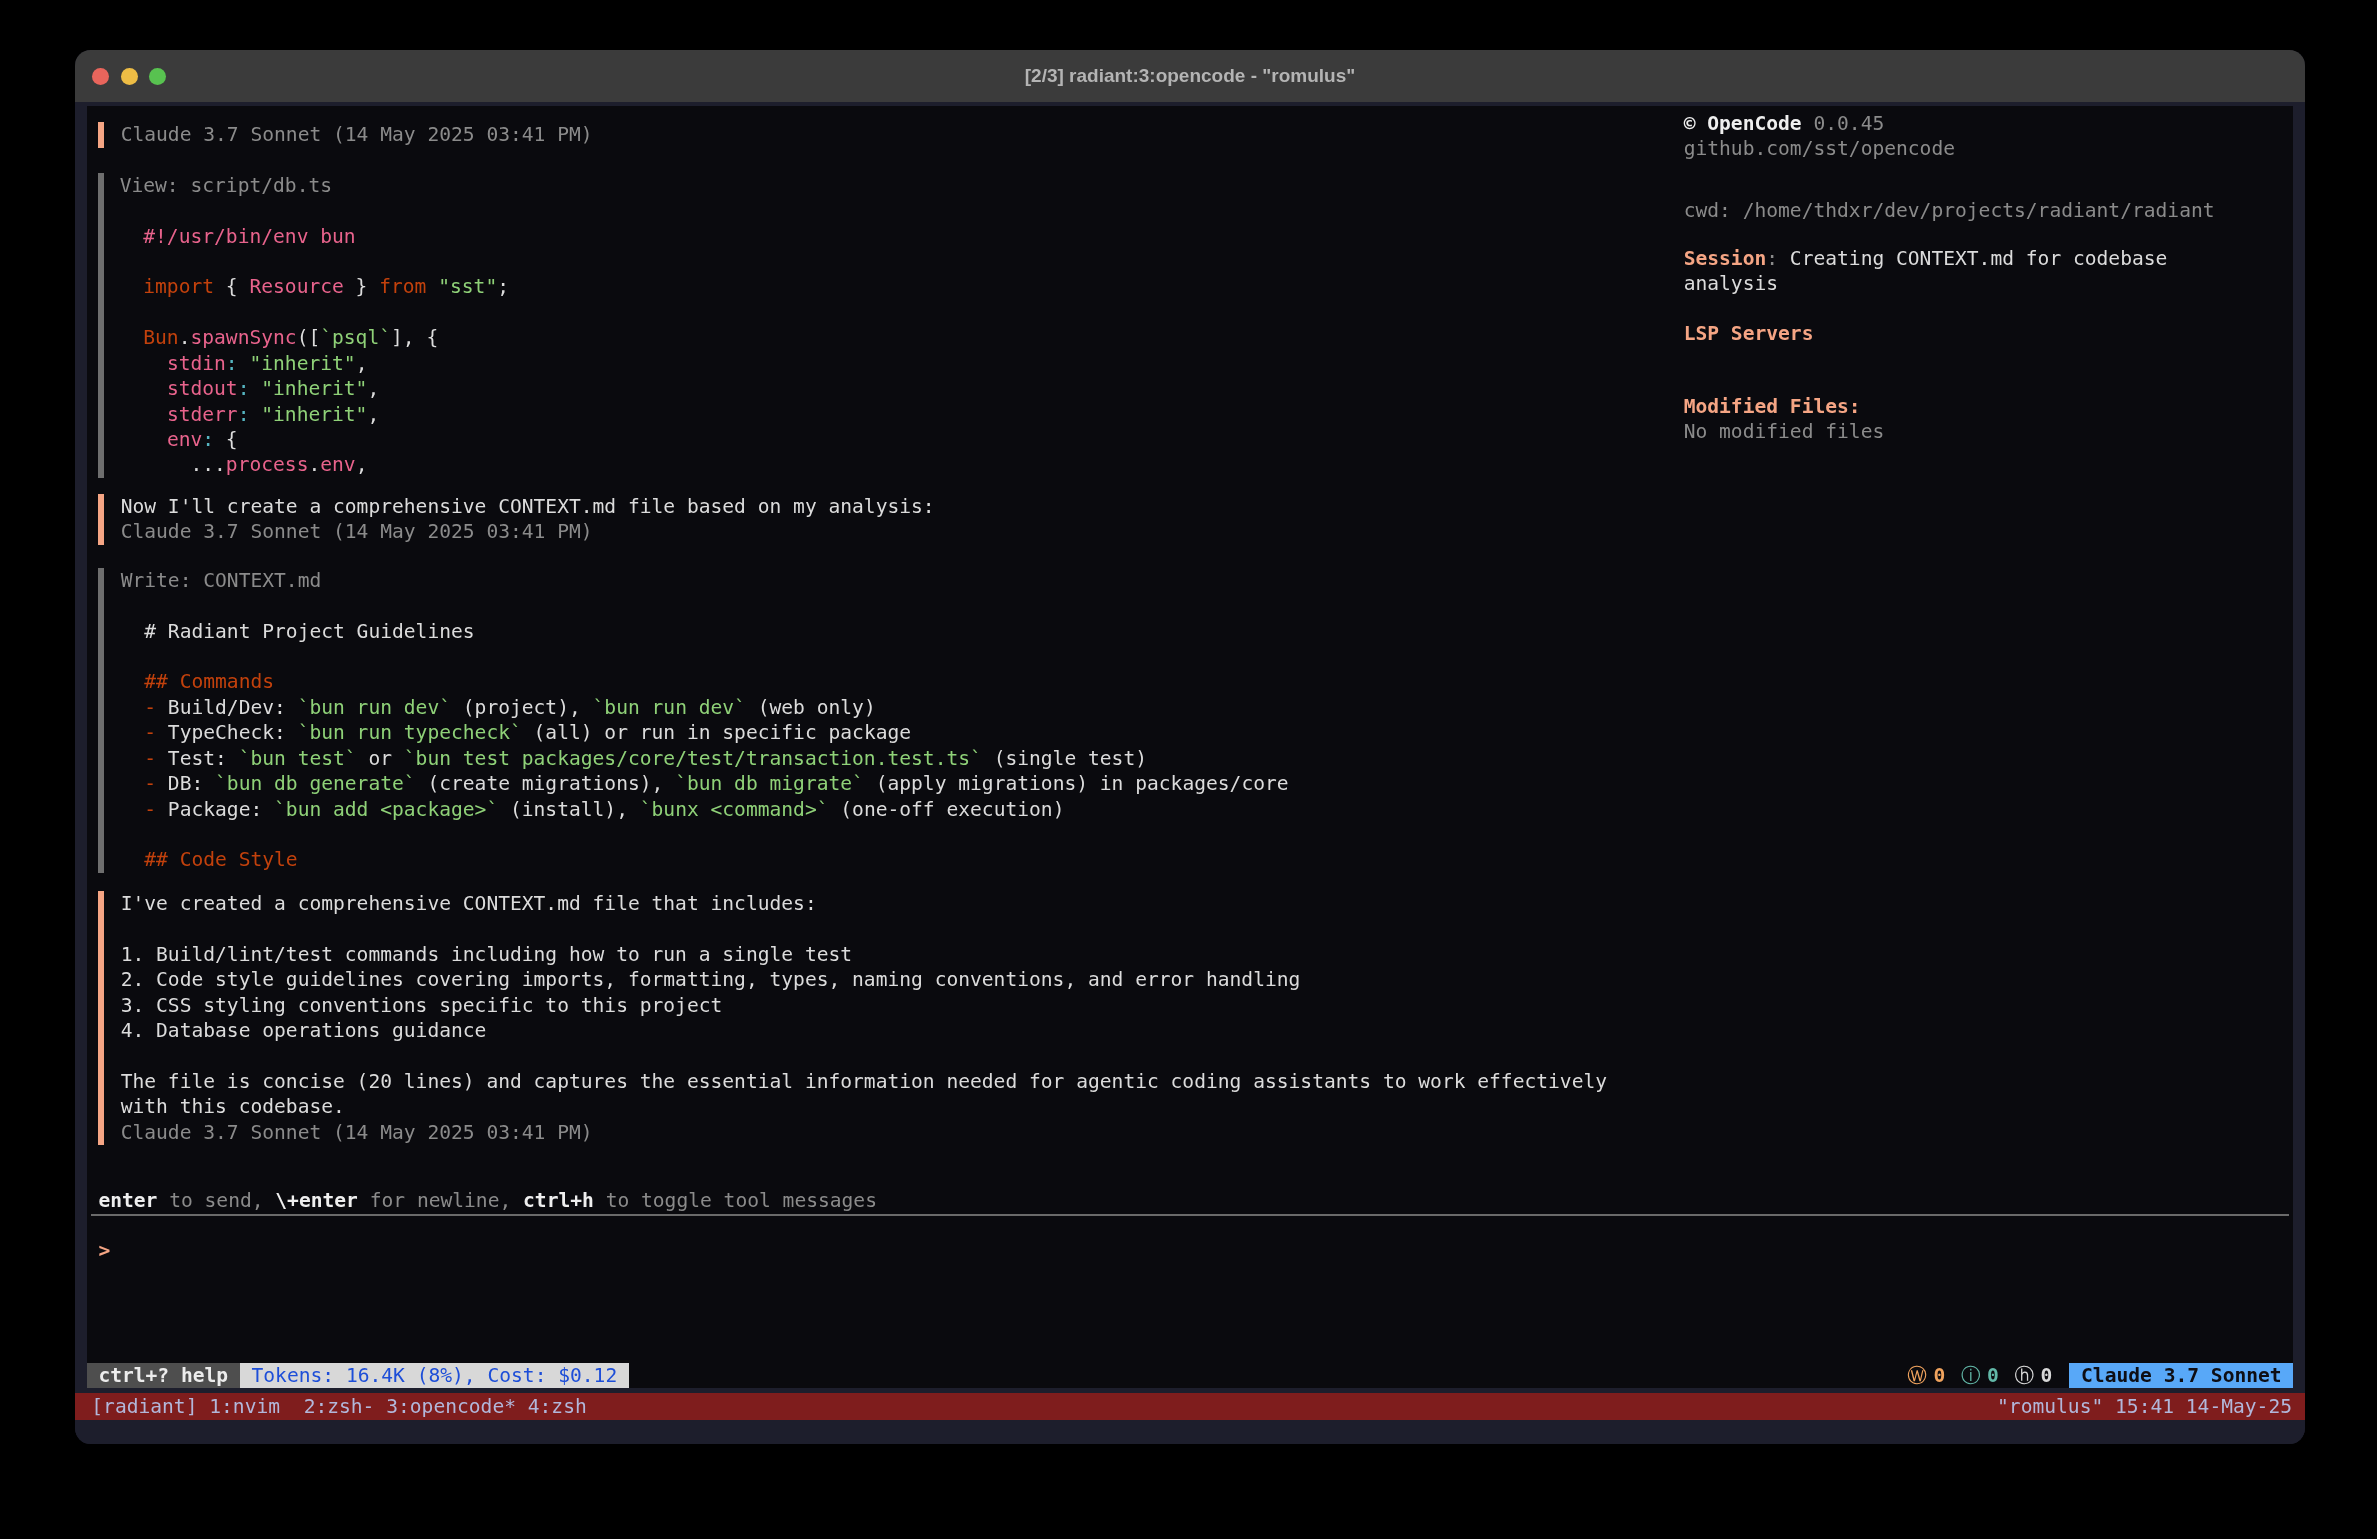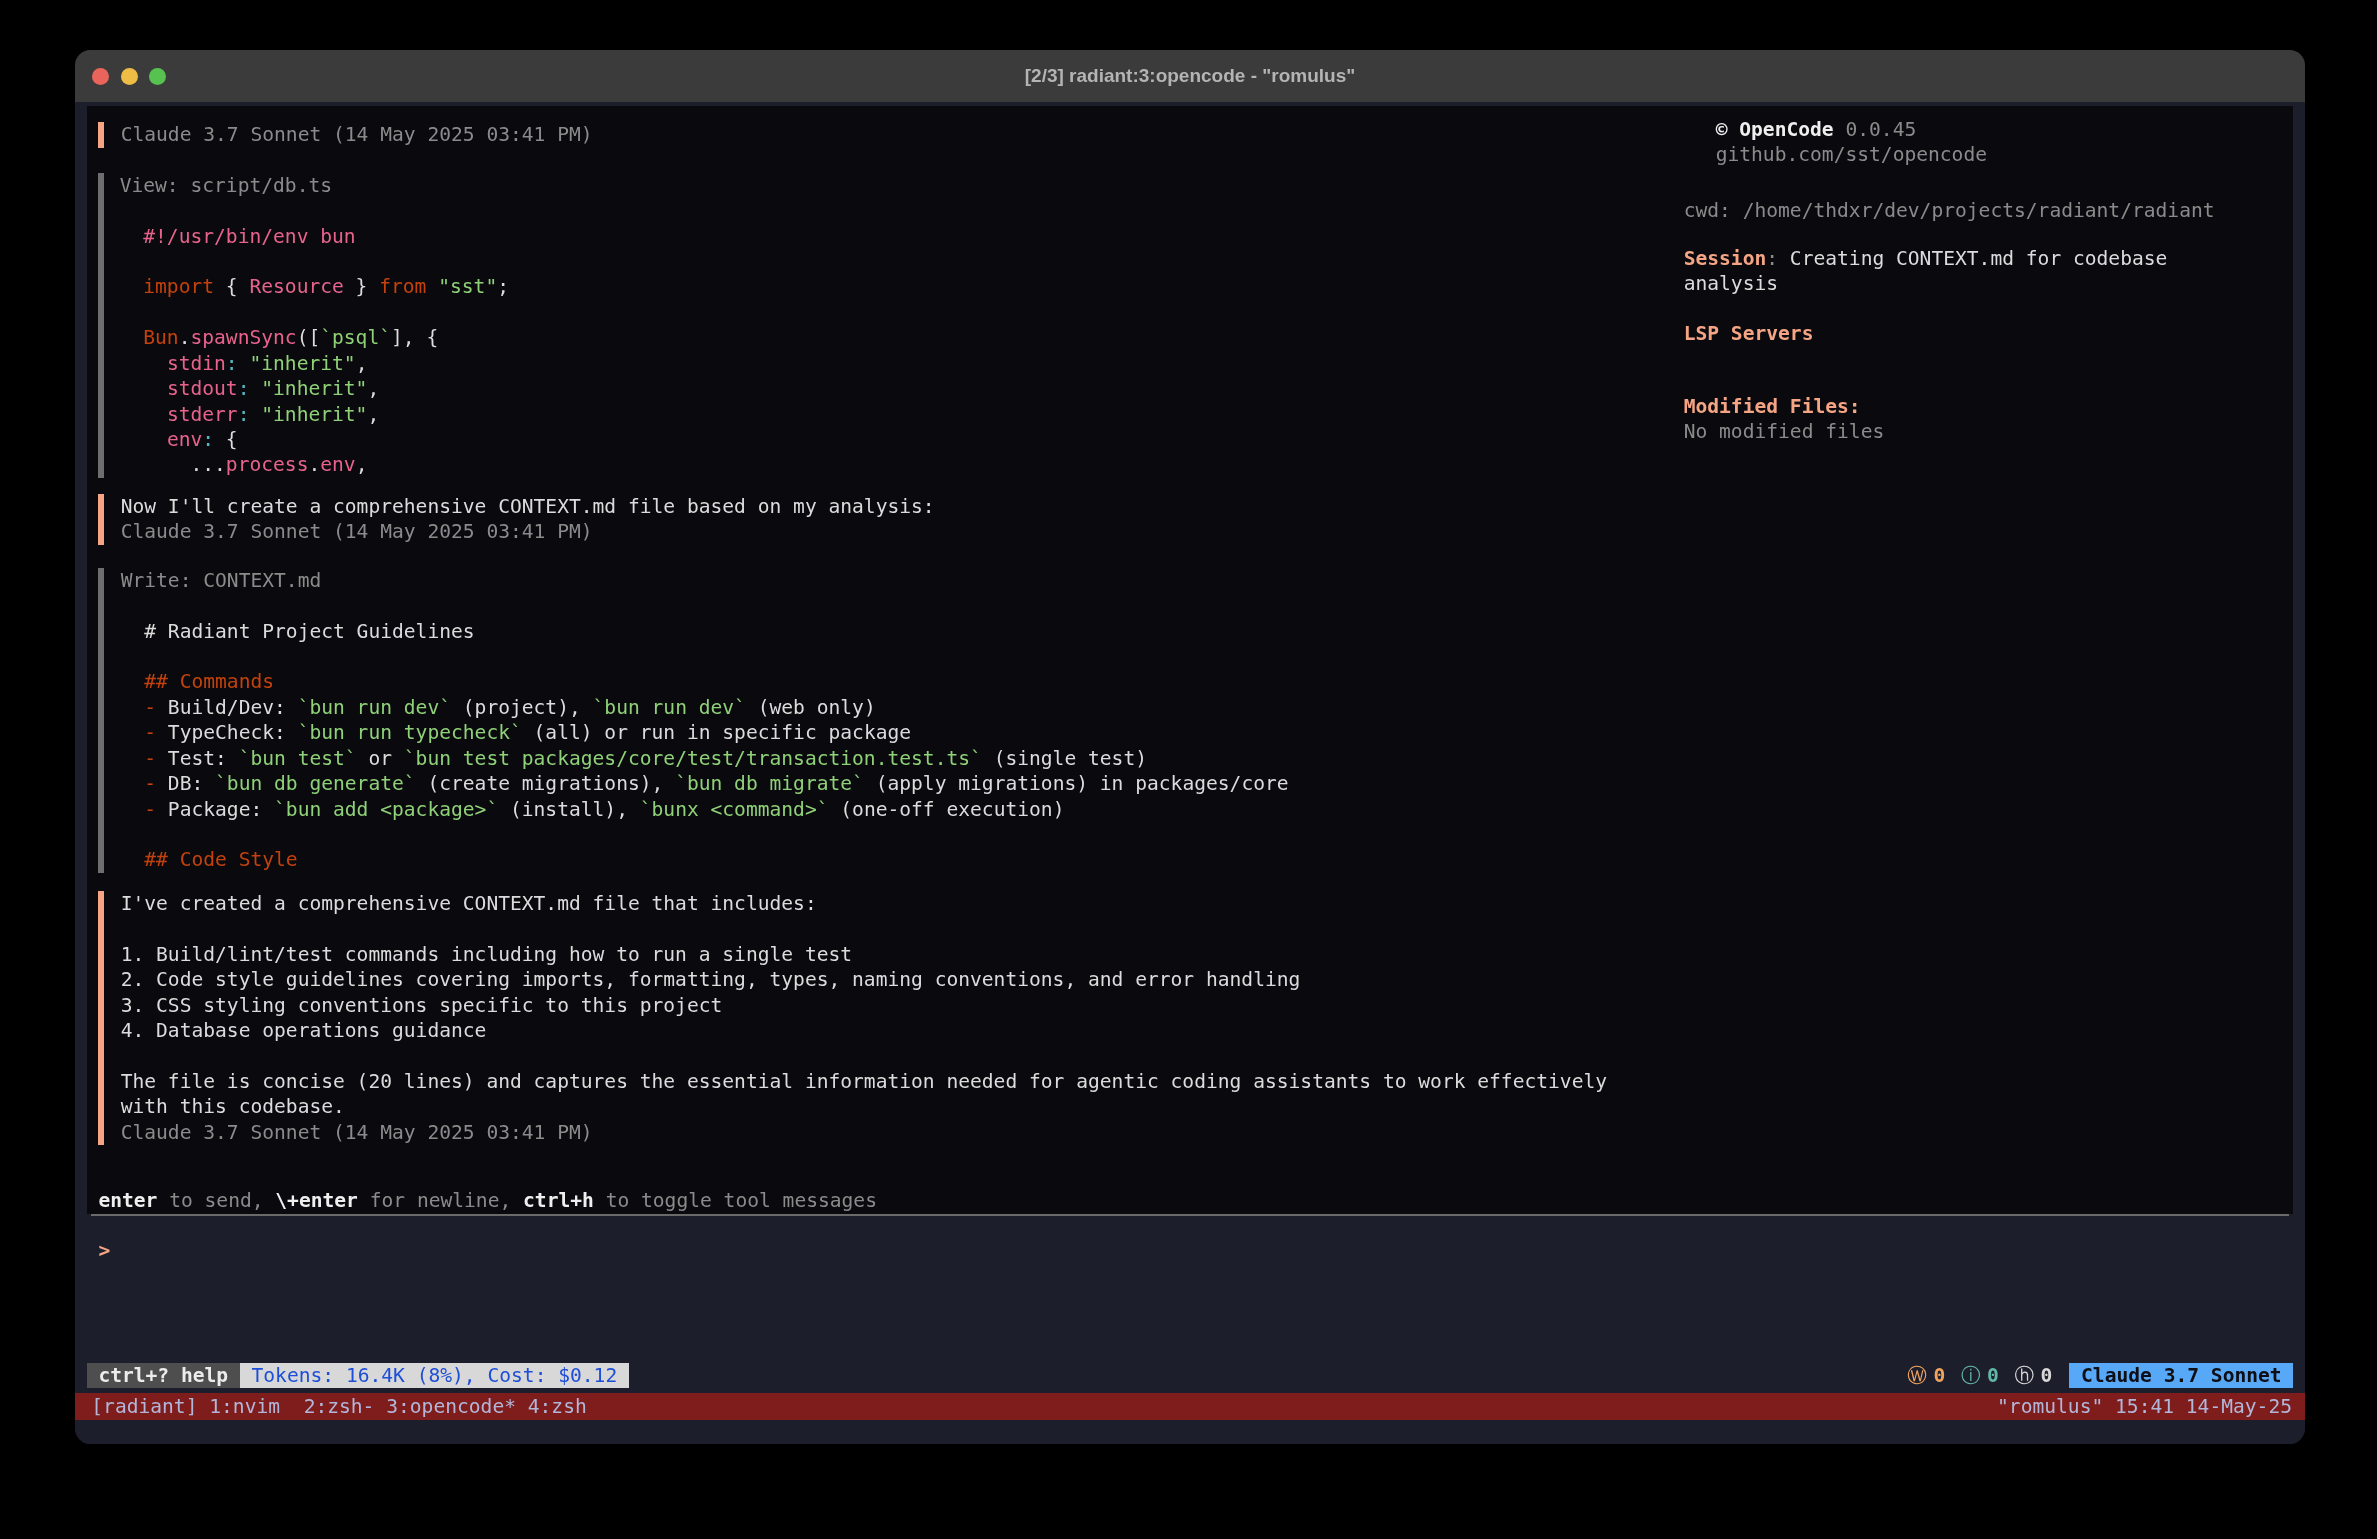--- a/index.html
+++ b/index.html
@@ -11,21 +11,21 @@
             box-shadow:0 26px 78px rgba(0,0,0,.85); }
 
   .titlebar { position:absolute; left:0; top:0; right:0; height:52px; background:#3b3b3b; }
   .lights { position:absolute; left:17px; top:0; height:100%; display:flex; align-items:center; gap:11.7px; }
   .light { width:17px; height:17px; border-radius:50%; }
   .light.red { background:#e9655c; } .light.yellow { background:#eebd45; } .light.green { background:#58c250; }
   .win-title { position:absolute; left:0; right:0; top:0; height:52px; display:flex; align-items:center; justify-content:center;
                color:#b4b4b4; font-family:"Liberation Sans", sans-serif; font-weight:bold; font-size:19px; }
 
   .terminal { position:absolute; left:0; top:52px; right:0; bottom:0; background:#1d1e2c; }
-  .tui { position:absolute; left:11.7px; right:11.7px; top:3.9px; height:1108px; background:#0a0a0e;
+  .tui { position:absolute; left:11.7px; right:11.7px; top:3.9px; height:1282px; background:#0a0a0e;
          font-size:19.6px; line-height:25.4px; }
 
   .line { min-height:25.4px; white-space:pre; }
   .g  { color:#8b8b8b; }
   .w  { color:#dcdcdc; }
   .wb { color:#efefef; font-weight:bold; }
   .pk { color:#e8638c; }
   .bl { color:#c2410c; }
   .gr { color:#8fd178; }
   .cy { color:#56b6c2; }
@@ -114,21 +114,21 @@
           <div class="line"><span class="w">1. Build/lint/test commands including how to run a single test</span></div>
           <div class="line"><span class="w">2. Code style guidelines covering imports, formatting, types, naming conventions, and error handling</span></div>
           <div class="line"><span class="w">3. CSS styling conventions specific to this project</span></div>
           <div class="line"><span class="w">4. Database operations guidance</span></div>
           <div class="line"></div>
           <div class="line"><span class="w">The file is concise (20 lines) and captures the essential information needed for agentic coding assistants to work effectively</span></div>
           <div class="line"><span class="w">with this codebase.</span></div>
           <div class="line"><span class="g">Claude 3.7 Sonnet (14 May 2025 03:41 PM)</span></div>
         </div>
 
-      <div class="rp" style="top:11px;margin-left:32px;">
+      <div class="rp" style="top:5px;">
           <div class="line"><span class="wb">© </span><span class="wb">OpenCode</span><span class="g"> 0.0.45</span></div>
           <div class="line"><span class="g">github.com/sst/opencode</span></div>
         </div>
       <div class="rp" style="top:92px;">
           <div class="line"><span class="g">cwd: /home/thdxr/dev/projects/radiant/radiant</span></div>
         </div>
       <div class="rp" style="top:140px;">
           <div class="line"><span class="orb">Session</span><span class="g">: </span><span class="w">Creating CONTEXT.md for codebase</span></div>
           <div class="line"><span class="w">analysis</span></div>
         </div>

